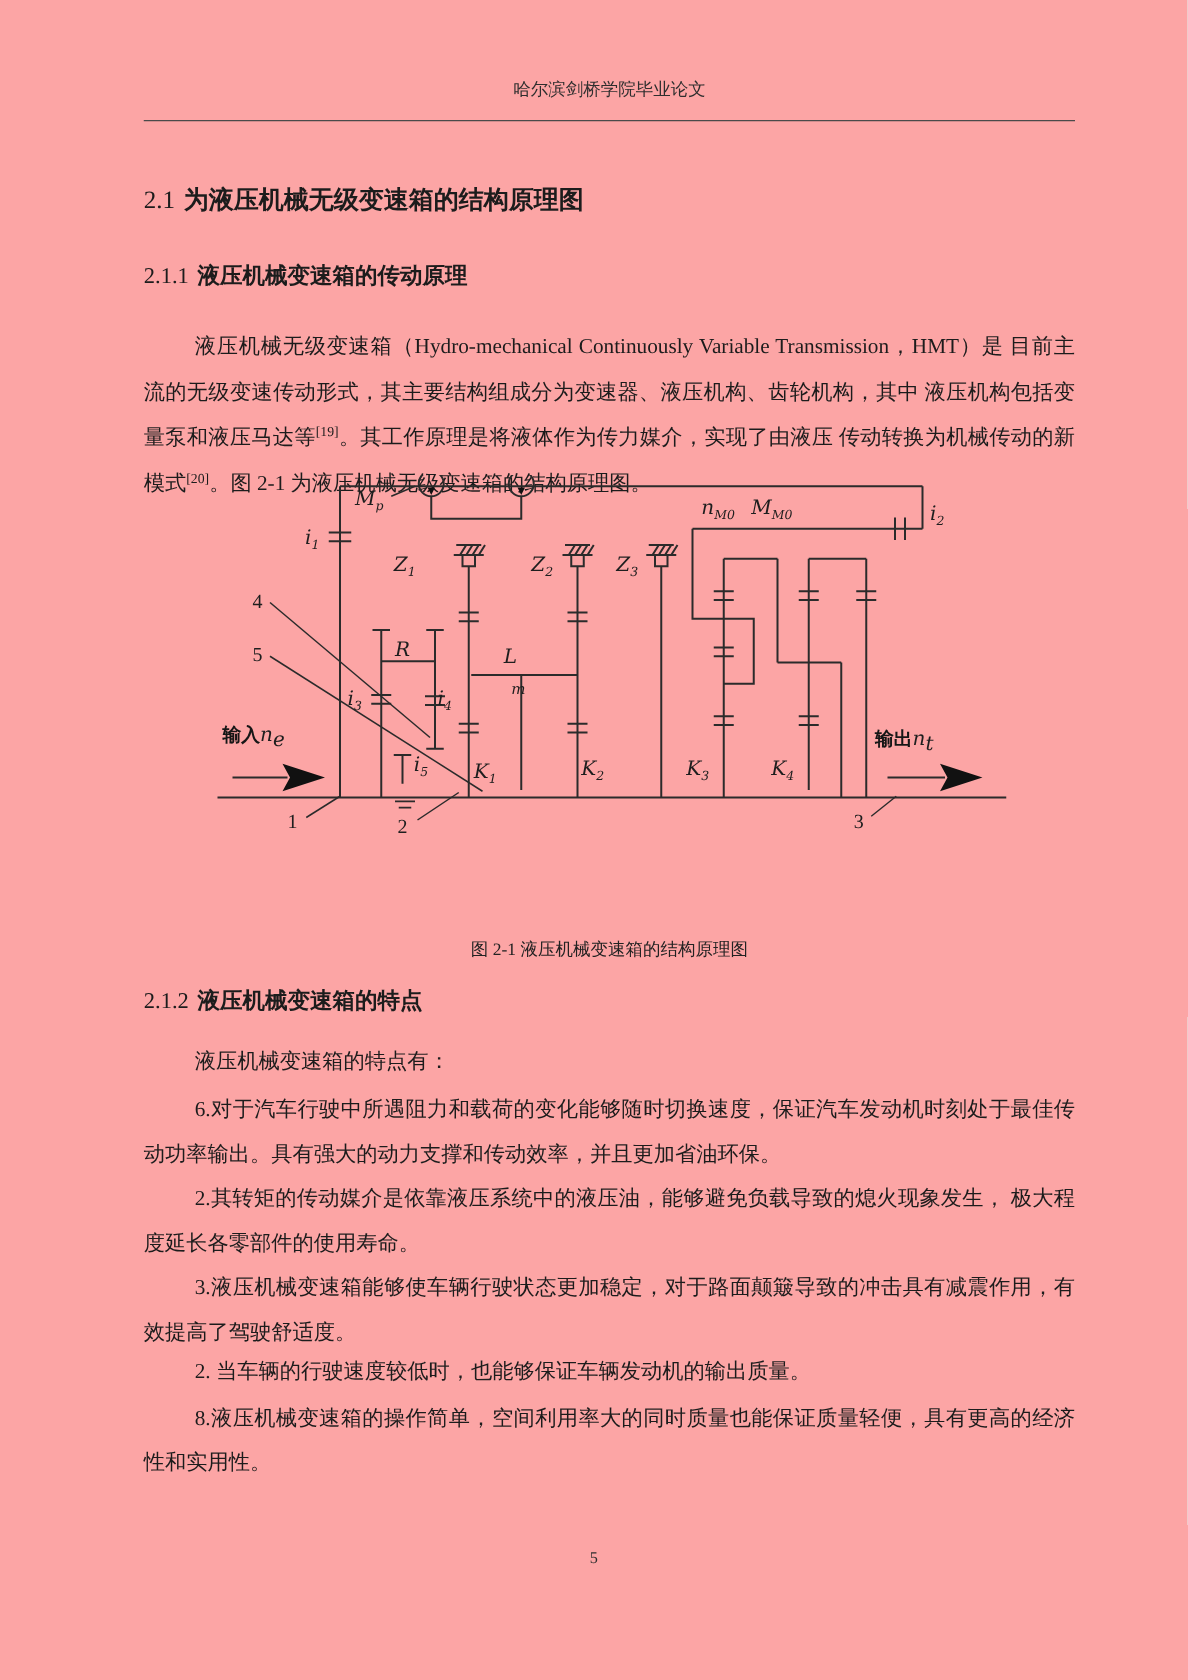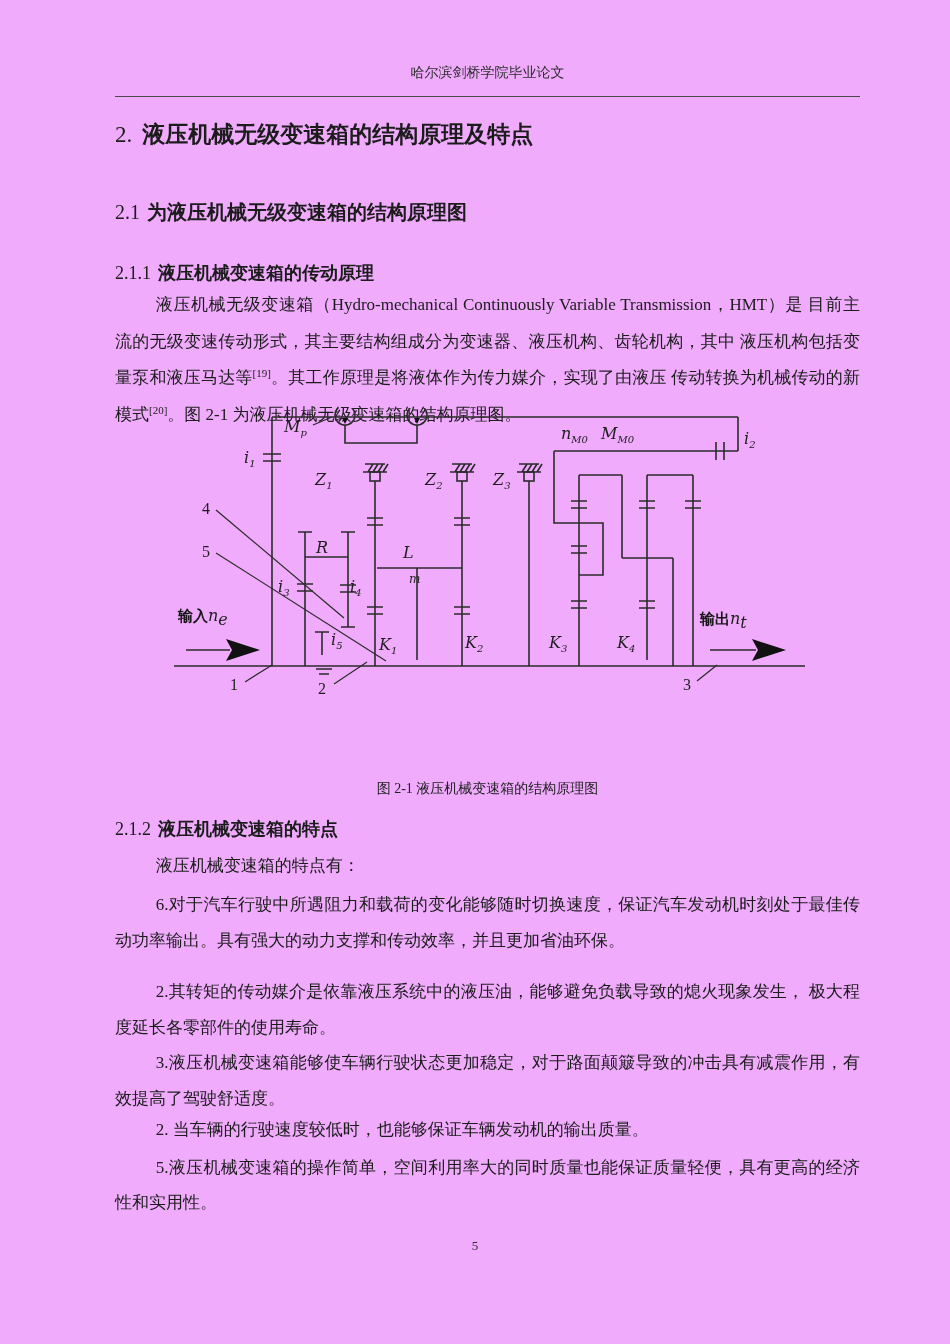--- a/index.html
+++ b/index.html
@@ -1,43 +1,43 @@
 <!DOCTYPE html>
 <html><head>
 <meta charset="utf-8">
 <style>
   html,body{margin:0;padding:0;background:#e8e8e8;}
   .page{
-    width:950px;height:1344px;position:relative;background:#f0abfc;
+    width:950px;height:1344px;position:relative;background:#fca5a5;
     margin:0 auto;overflow:hidden;
     font-family:"Liberation Serif","DejaVu Serif",serif;
     color:#1c1c1c;
   }
   .content{padding:0 90px 0 115px;}
   .doc-header{padding-top:63px;text-align:center;font-size:14px;line-height:20px;color:#2e2e2e;}
   .doc-header hr{border:none;border-top:1px solid #4a4a4a;margin:13px 0 0 0;}
   h1.title{margin:22px 0 0 0;font-size:23px;line-height:30px;font-weight:bold;
     font-family:"DejaVu Sans","Liberation Sans",sans-serif;}
   h2.title{margin:49px 0 0 0;font-size:20px;line-height:27px;font-weight:bold;
     font-family:"DejaVu Sans","Liberation Sans",sans-serif;}
   h3.title{margin:34px 0 0 0;font-size:18px;line-height:25px;font-weight:bold;
     font-family:"DejaVu Sans","Liberation Sans",sans-serif;}
   h3.title.second{margin-top:17px;}
   .hnum{font-family:"Liberation Serif","DejaVu Serif",serif;font-weight:normal;margin-right:10px;}
   .hnum.tight{margin-right:7px;}
   p.body{margin:0;font-size:17px;text-align:justify;}
-  p.intro{margin-top:1px;line-height:36.5px;text-indent:2.4em;}
+  p.intro{margin-top:26px;line-height:36.5px;text-indent:2.4em;}
   sup.ref{font-size:11px;line-height:0;vertical-align:6px;}
   .figure-block{margin:-25px 0 0 45px;}
   .figure-block svg{display:block;}
   .caption{margin-top:71px;text-align:center;font-size:14px;line-height:20px;color:#222;}
-  p.lead{margin-top:6px;line-height:36px;text-indent:2.4em;}
+  p.lead{margin-top:18px;line-height:36px;text-indent:2.4em;}
   p.item{line-height:35.5px;text-indent:2.4em;}
   p.item.i1{margin-top:3px;}
-  p.item.i2{margin-top:16px;}
+  p.item.i2{margin-top:0;}
   p.item.i3{margin-top:0;}
   p.item.i4{margin-top:-4px;}
   p.item.i5{margin-top:2px;}
   .page-number{position:absolute;top:1238px;left:0;width:100%;text-align:center;
     font-size:13px;color:#2e2e2e;}
   
   .dlab{font-family:"DejaVu Serif","Liberation Serif",serif;font-style:italic;
     font-size:16px;fill:#1e1e1e;}
   .dlab .sub{font-size:10px;font-style:italic;}
   .dnum{font-family:"Liberation Serif","DejaVu Serif",serif;font-style:normal;
@@ -50,21 +50,20 @@
 <body>
 
 <div class="page">
   <div class="content">
 
     <div class="doc-header">
       <div>哈尔滨剑桥学院毕业论文</div>
       <hr>
     </div>
 
-    <h1 class="title"><span class="hnum">2.</span><span>液压机械无级变速箱的结构原理及特点</span></h1>
 
     <h2 class="title"><span class="hnum tight">2.1</span><span>为液压机械无级变速箱的结构原理图</span></h2>
 
     <h3 class="title"><span class="hnum tight">2.1.1</span><span>液压机械变速箱的传动原理</span></h3>
 
     <p class="body intro"><span>液压机械无级变速箱（Hydro-mechanical Continuously Variable Transmission，HMT）是 目前主流的无级变速传动形式，其主要结构组成分为变速器、液压机构、齿轮机构，其中 液压机构包括变量泵和液压马达等</span><sup class="ref">[19]</sup><span>。其工作原理是将液体作为传力媒介，实现了由液压 传动转换为机械传动的新模式</span><sup class="ref">[20]</sup><span>。图 2-1 为液压机械无级变速箱的结构原理图。</span></p>
 
     <div class="figure-block">
       <svg width="660" height="300" viewBox="0 0 660 300">
         <g stroke="#2b2b2b" stroke-width="1.6" fill="none">
@@ -174,18 +173,18 @@
     <div class="caption">图 2-1 液压机械变速箱的结构原理图</div>
 
     <h3 class="title second"><span class="hnum tight">2.1.2</span><span>液压机械变速箱的特点</span></h3>
 
     <p class="body lead">液压机械变速箱的特点有：</p>
 
     <p class="body item i1">6.对于汽车行驶中所遇阻力和载荷的变化能够随时切换速度，保证汽车发动机时刻处于最佳传动功率输出。具有强大的动力支撑和传动效率，并且更加省油环保。</p>
     <p class="body item i2">2.其转矩的传动媒介是依靠液压系统中的液压油，能够避免负载导致的熄火现象发生， 极大程度延长各零部件的使用寿命。</p>
     <p class="body item i3">3.液压机械变速箱能够使车辆行驶状态更加稳定，对于路面颠簸导致的冲击具有减震作用，有效提高了驾驶舒适度。</p>
     <p class="body item i4">2. 当车辆的行驶速度较低时，也能够保证车辆发动机的输出质量。</p>
-    <p class="body item i5">5.液压机械变速箱的操作简单，空间利用率大的同时质量也能保证质量轻便，具有更高的经济性和实用性。</p>
+    <p class="body item i5">8.液压机械变速箱的操作简单，空间利用率大的同时质量也能保证质量轻便，具有更高的经济性和实用性。</p>
 
   </div>
 
   <div class="page-number">5</div>
 </div>
 
 </body></html>

